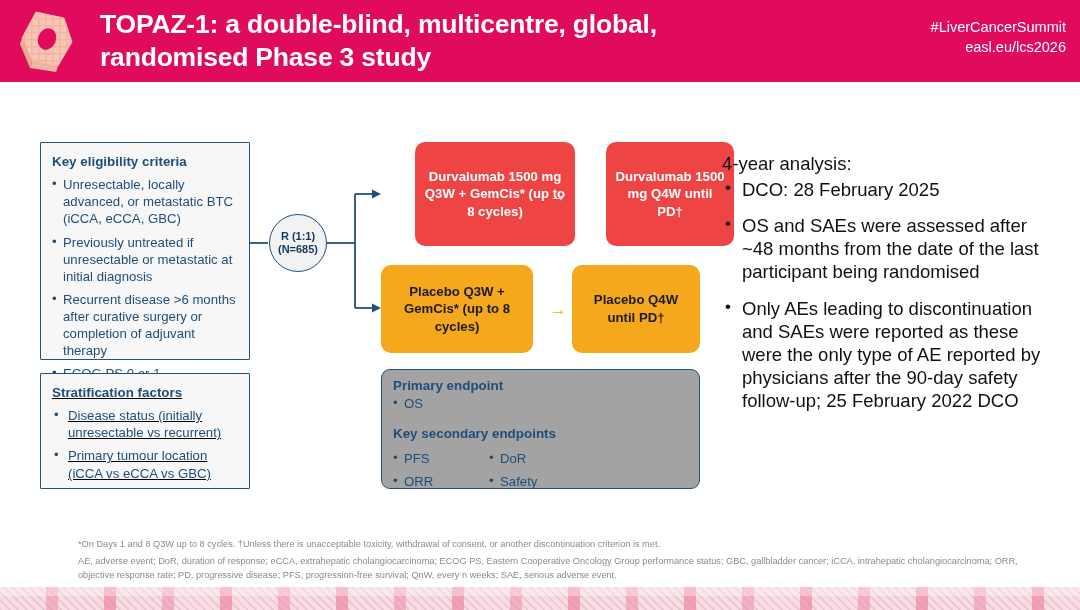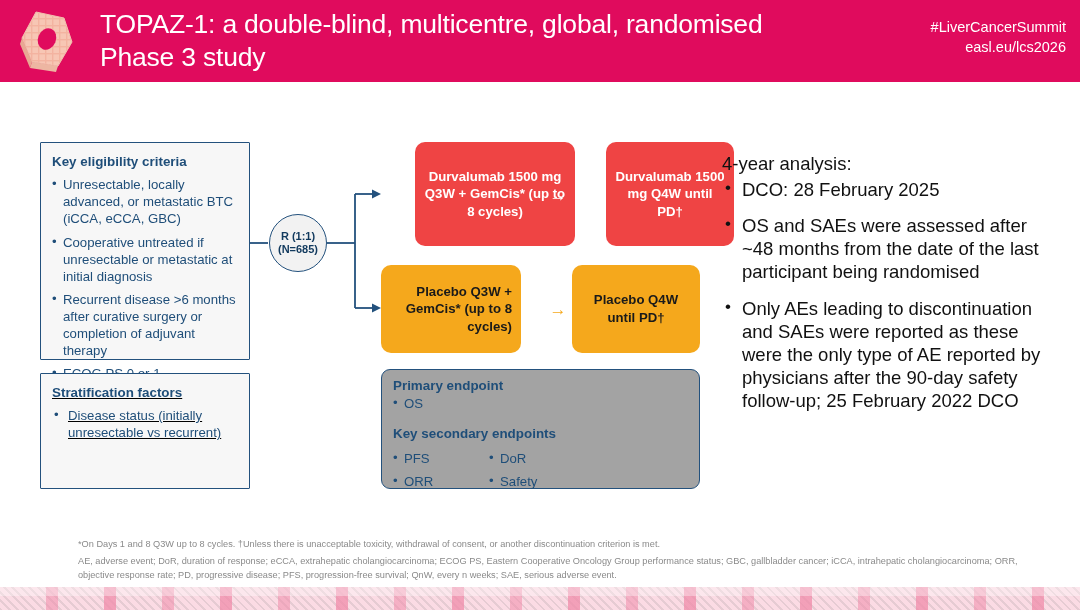--- a/index.html
+++ b/index.html
@@ -17,21 +17,21 @@
     background: #e0१0;
     background: #e00b5d;
     display: flex; align-items: center;
   }
   .logo-wrap {
     position: absolute; left: 14px; top: 8px; width: 70px; height: 68px;
   }
   .title {
     position: absolute; left: 100px; top: 8px; width: 700px;
     color: #ffffff; font-size: 26.5px; line-height: 1.24;
-    font-weight: 400; letter-spacing: -0.2px;
+    font-weight: 700; letter-spacing: -0.2px;
   }
   .hashtag {
     position: absolute; right: 14px; top: 18px; width: 230px;
     text-align: right; color: #ffffff; font-size: 14.5px;
     line-height: 1.35; font-weight: 400;
   }
 
   
   .navybox, .goldbox {
     position: absolute; border-radius: 10px;
@@ -159,50 +159,51 @@
 
     <line x1="355" y1="308" x2="372" y2="308" stroke="#23517d" stroke-width="1.8"></line>
     <polygon points="372,303.5 381,308 372,312.5" fill="#23517d"></polygon>
   </svg>
 
   <div class="outlinebox" style="left:40px; top:142px; width:210px; height:218px;">
     <div style="padding:10px 11px 0 11px;">
       <div class="boxhead">Key eligibility criteria</div>
       <ul class="bl">
         <li>Unresectable, locally advanced, or metastatic BTC (iCCA, eCCA, GBC)</li>
-        <li>Cooperative untreated if unresectable or metastatic at initial diagnosis</li>
+        <li>Previously untreated if unresectable or metastatic at initial diagnosis</li>
         <li>Recurrent disease &gt;6 months after curative surgery or completion of adjuvant therapy</li>
         <li>ECOG PS 0 or 1</li>
       </ul>
     </div>
   </div>
 
   <div class="outlinebox" style="left:40px; top:373px; width:210px; height:116px;text-decoration:underline;">
     <div style="padding:10px 11px 0 11px;">
       <div class="boxhead">Stratification factors</div>
       <ul class="bl wide">
         <li>Disease status (initially unresectable vs recurrent)</li>
+        <li>Primary tumour location (iCCA vs eCCA vs GBC)</li>
       </ul>
     </div>
   </div>
 
   <div class="rcircle" style="left:269px; top:214px;">
     <div>R (1:1)</div>
     <div>(N=685)</div>
   </div>
 
   <div class="navybox" style="left:381px; top:142px; width:160px; height:104px; padding:0 9px;">
     <span>Durvalumab 1500 mg Q3W + GemCis* (up to 8 cycles)</span>
   </div>
   <div style="position:absolute;left:548px;top:186px;width:20px;text-align:center;color:#ffffff;font-size:17px;font-weight:bold;">→</div>
   <div class="navybox" style="left:572px; top:142px; width:128px; height:104px; padding:0 8px;">
     <span>Durvalumab 1500 mg Q4W until PD†</span>
   </div>
 
-  <div class="goldbox" style="left:381px; top:265px; width:140px; height:88px; padding:12px 9px;text-align:right;">
+  <div class="goldbox" style="left:381px; top:265px; width:152px; height:88px; padding:12px 9px;">
     <span>Placebo Q3W + GemCis* (up to 8 cycles)</span>
   </div>
   <div style="position:absolute;left:548px;top:300px;width:20px;text-align:center;color:#f5a81c;font-size:17px;font-weight:bold;">→</div>
   <div class="goldbox" style="left:572px; top:265px; width:128px; height:88px; padding:0 16px;">
     <span>Placebo Q4W until PD†</span>
   </div>
 
   <div class="endpointbox" style="left:381px; top:369px; width:319px; height:120px;">
     <div style="padding:7px 11px 0 11px;">
       <div class="boxhead">Primary endpoint</div>

